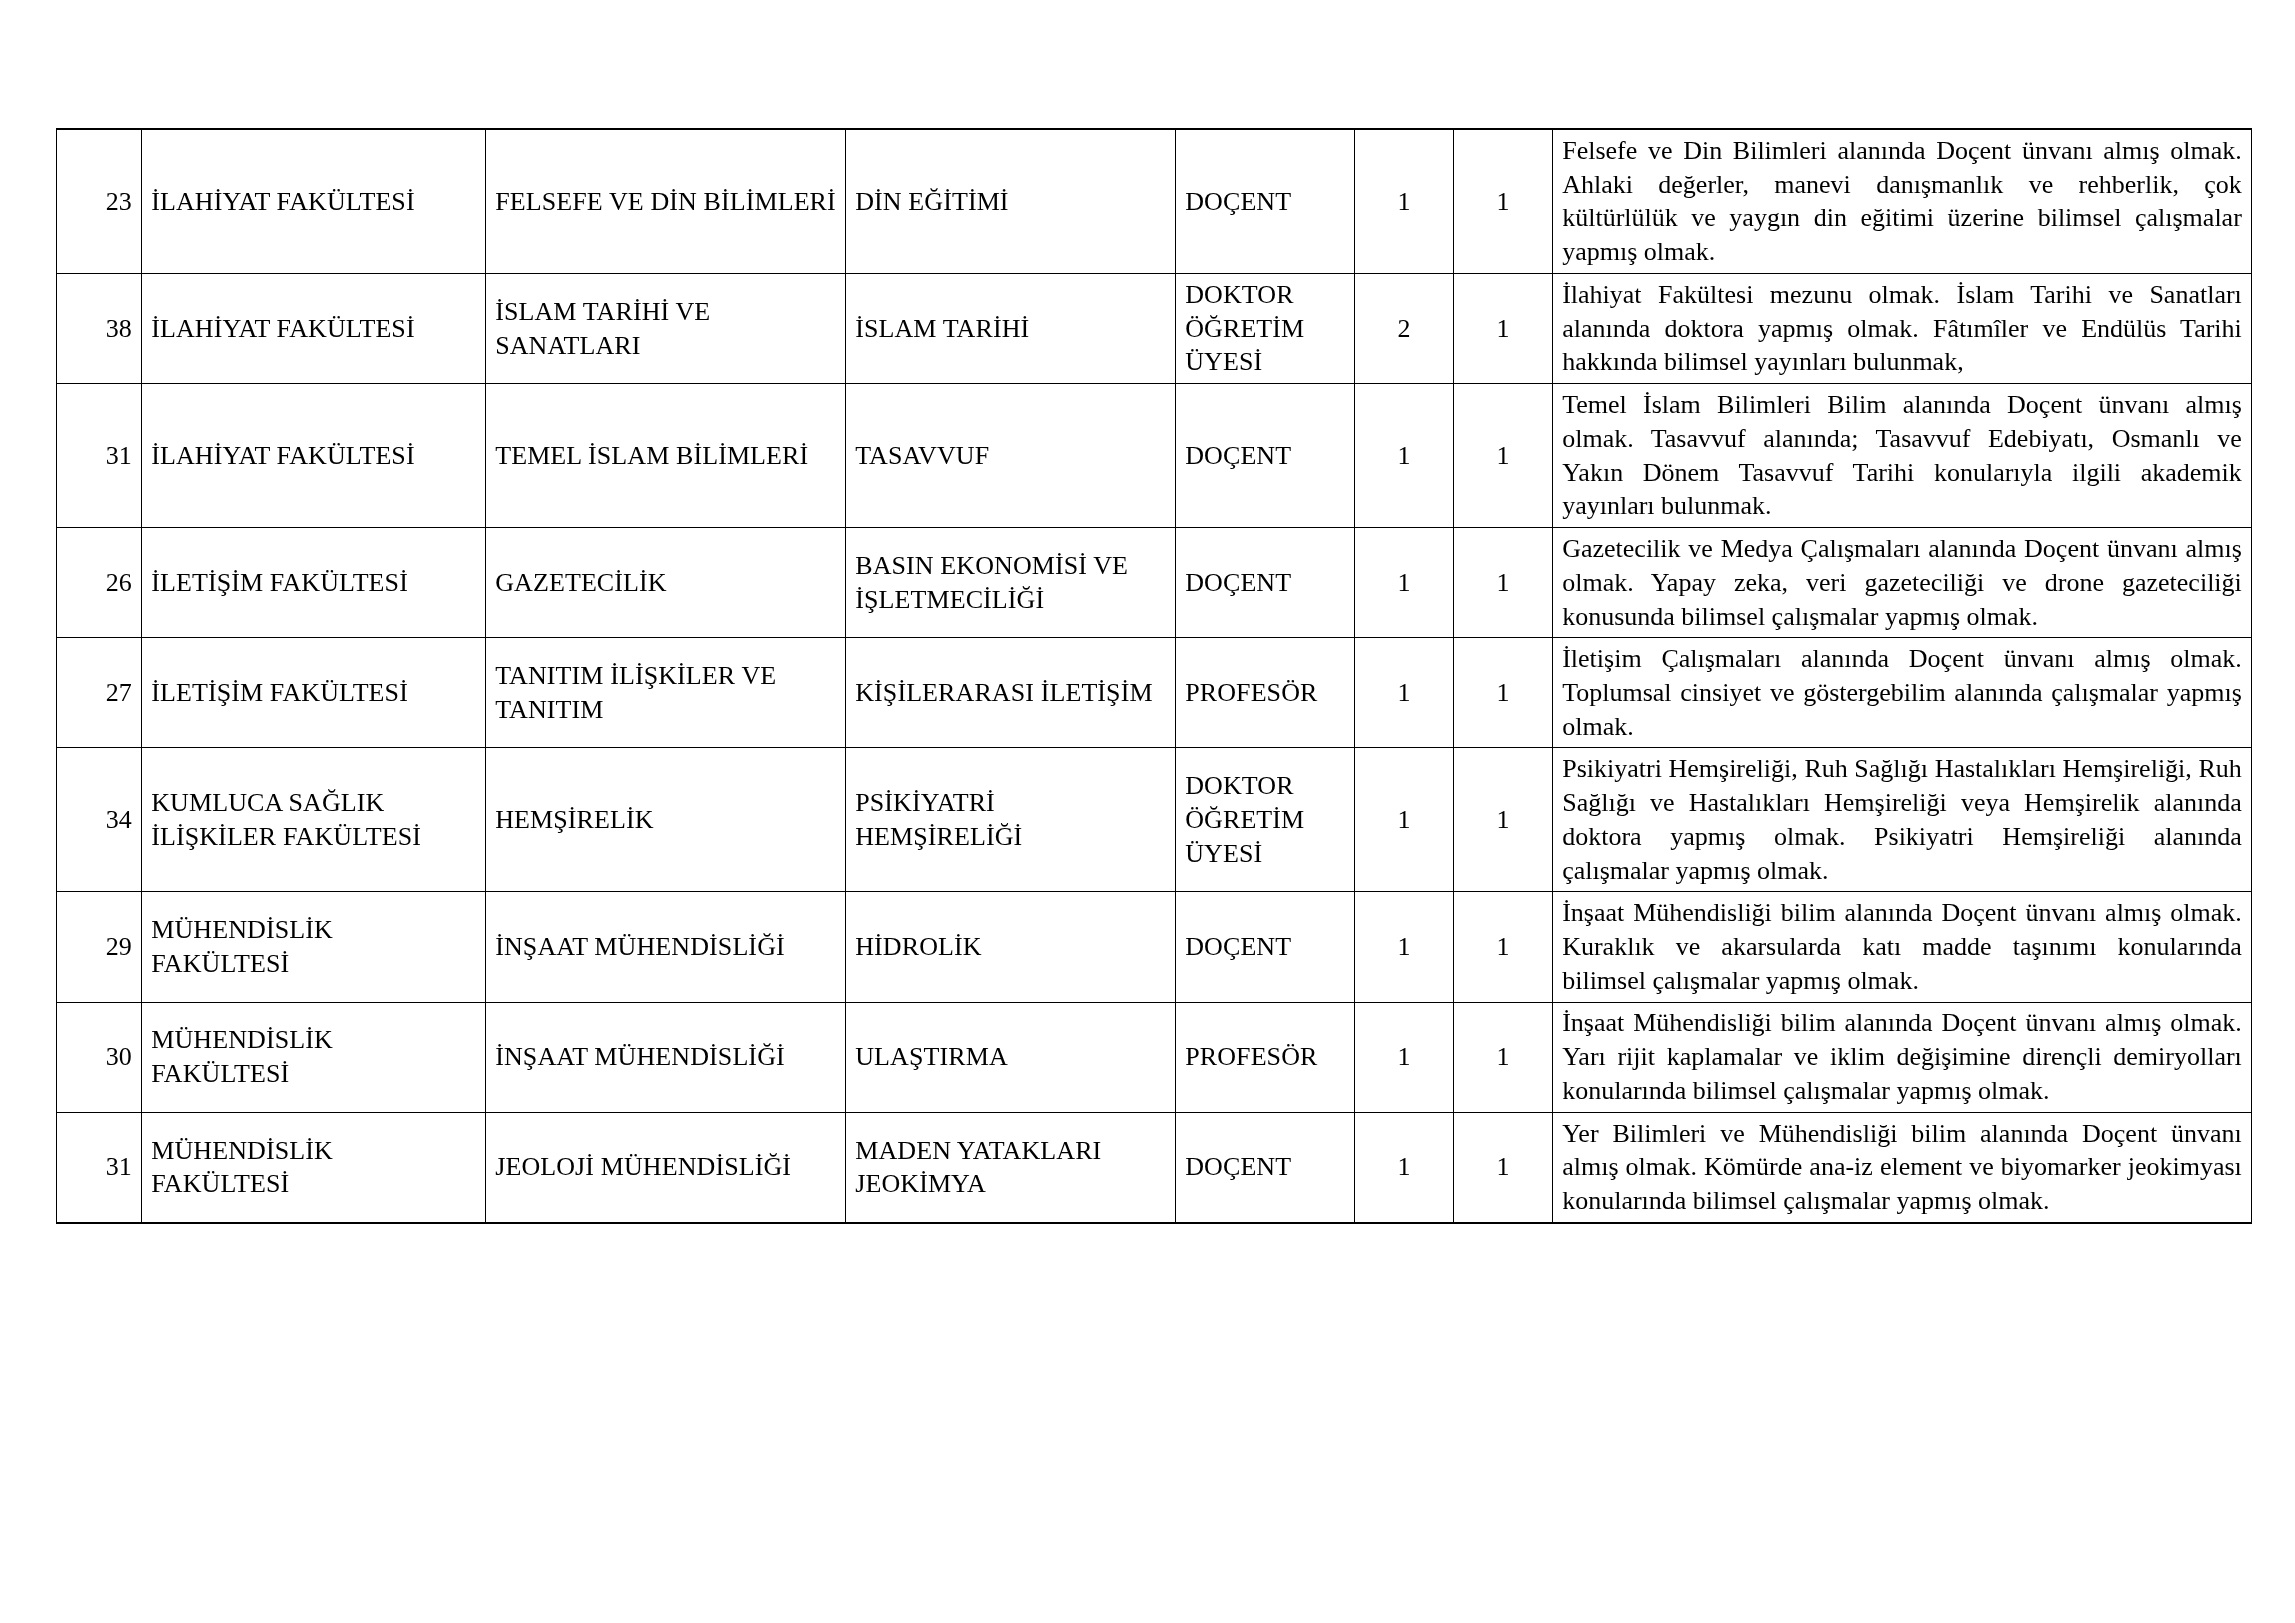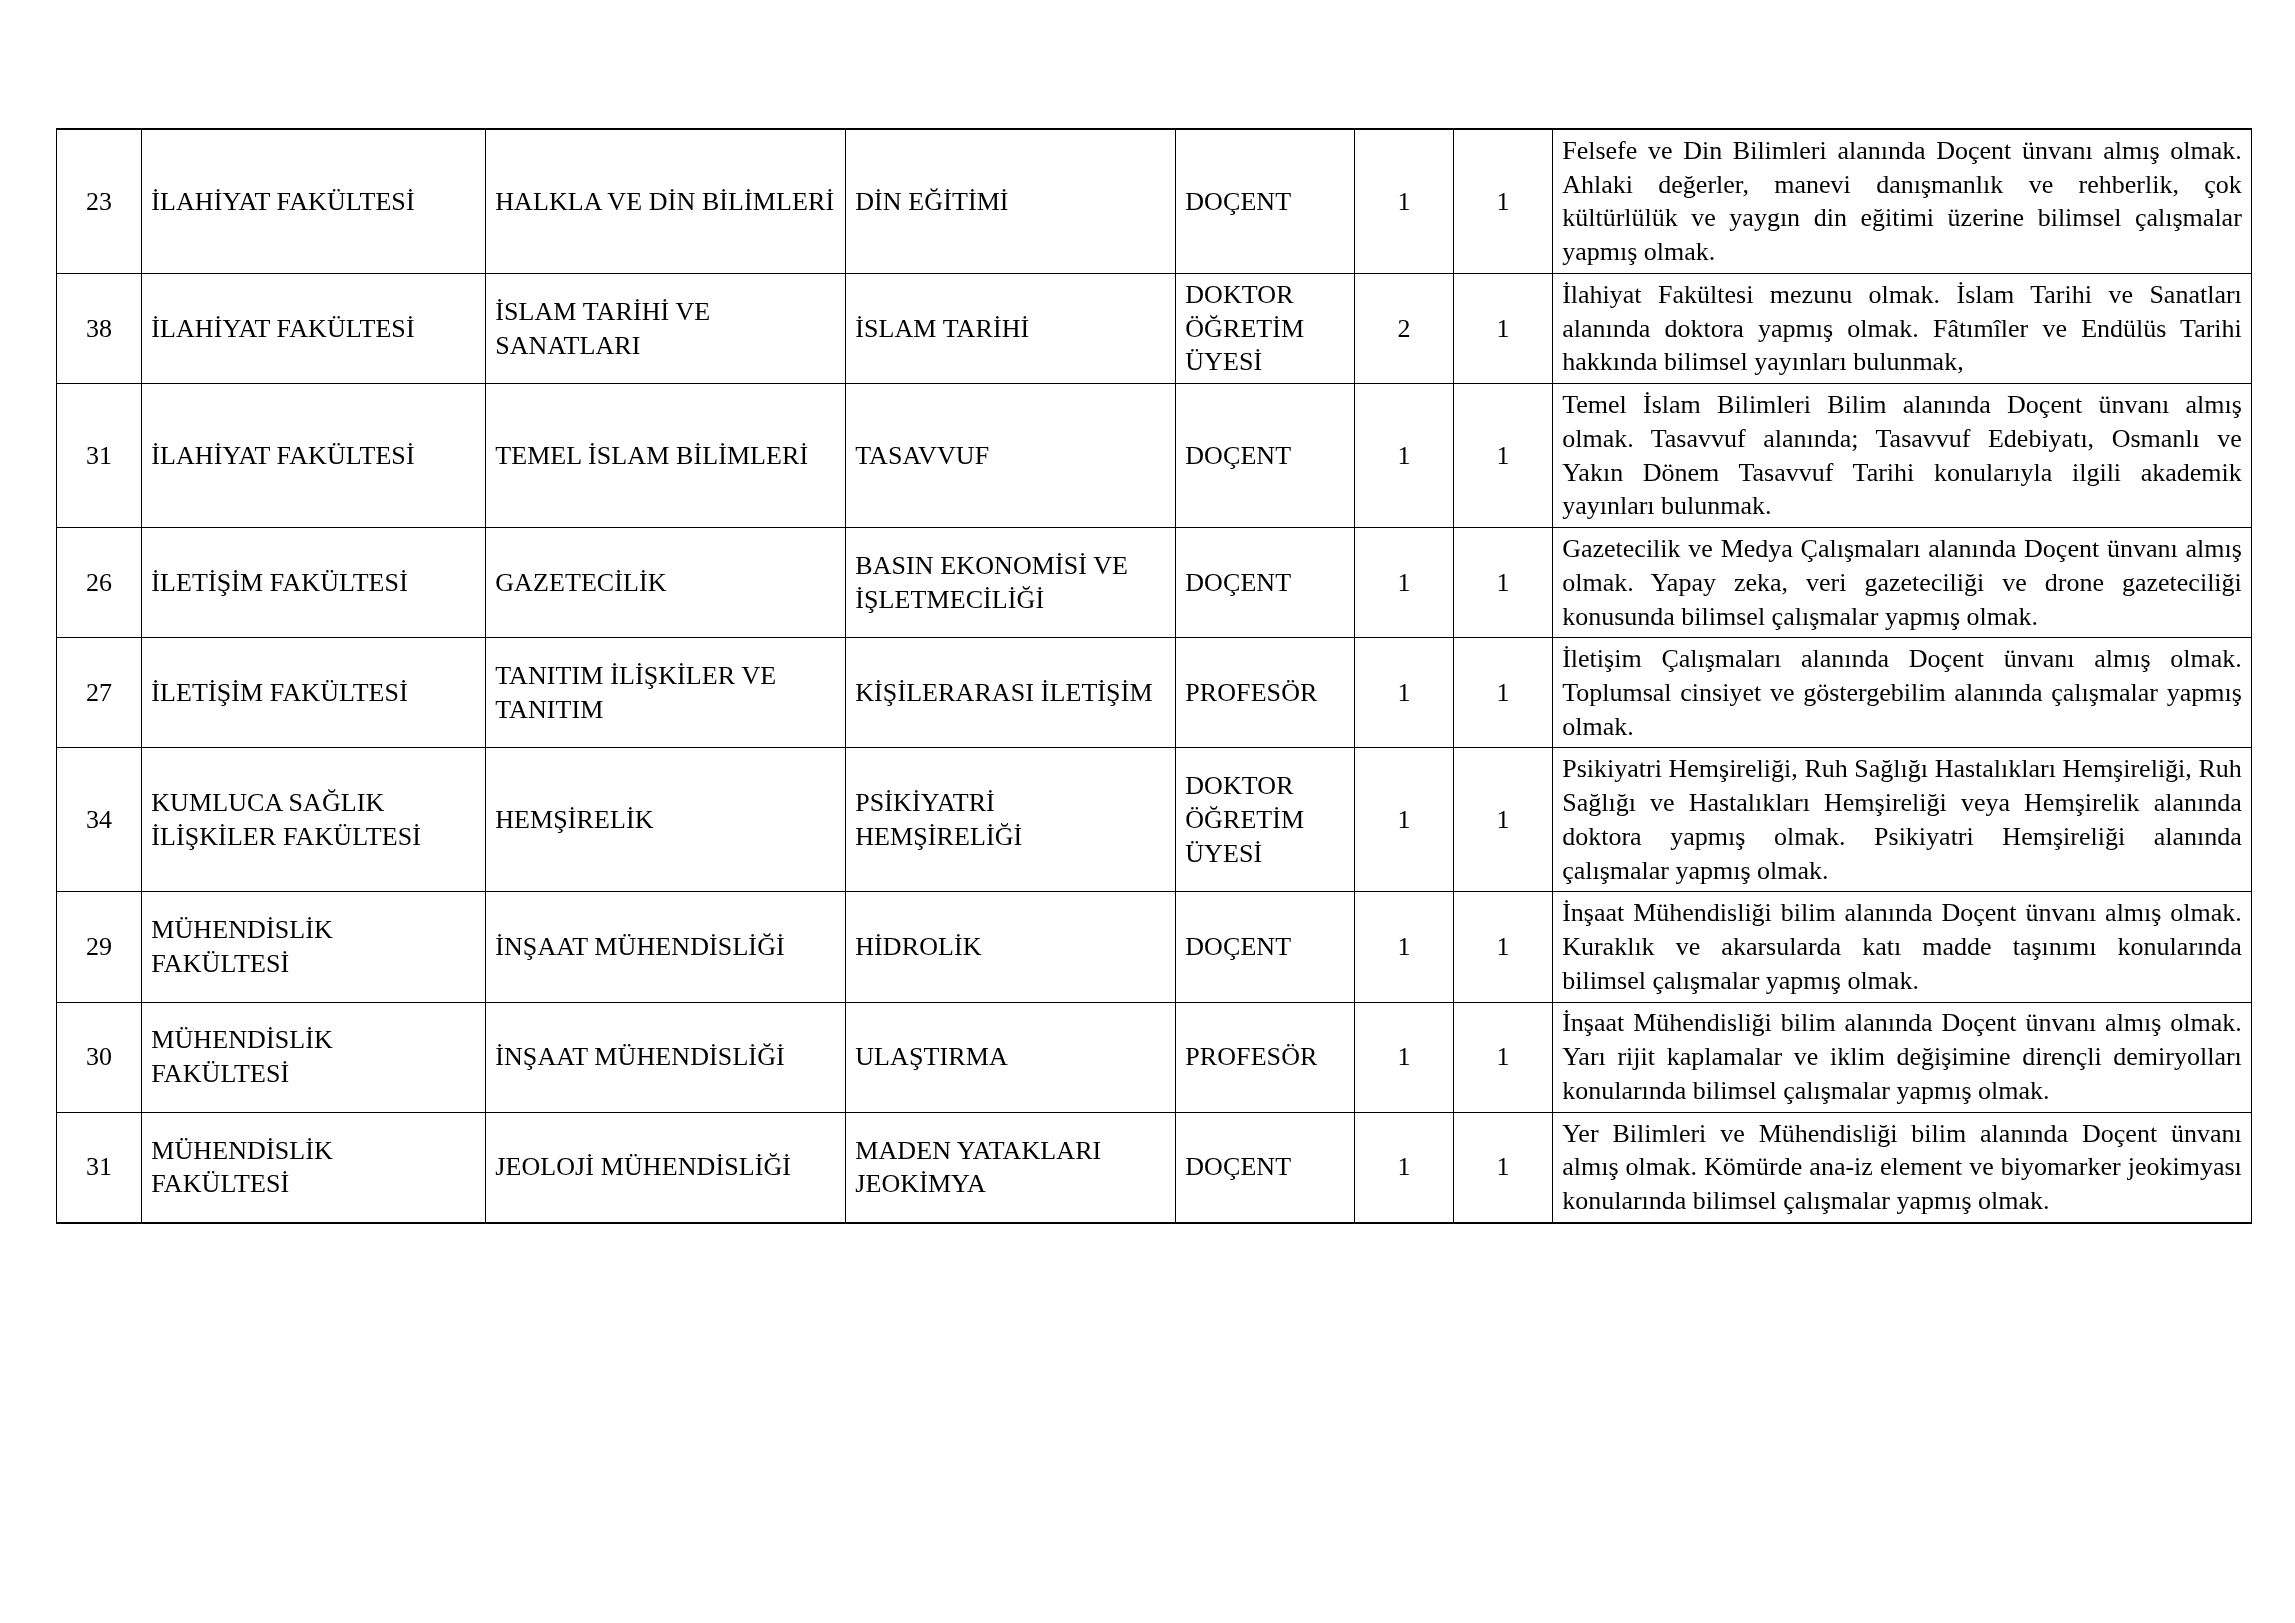--- a/index.html
+++ b/index.html
@@ -43,21 +43,21 @@
   col.c-no      { width: 85px; }
   col.c-fak     { width: 344px; }
   col.c-bolum   { width: 360px; }
   col.c-abd     { width: 330px; }
   col.c-unvan   { width: 179px; }
   col.c-adet    { width: 99px; }
   col.c-derece  { width: 99px; }
   col.c-acik    { width: 699px; }
 
   td.cell-no {
-    text-align: center;
+    text-align: right;
     font-size: 26px;
   }
   td.cell-faculty,
   td.cell-department,
   td.cell-field,
   td.cell-title {
     text-align: left;
     letter-spacing: 0.1px;
   }
   td.cell-count,
@@ -86,21 +86,21 @@
       <col class="c-unvan">
       <col class="c-adet">
       <col class="c-derece">
       <col class="c-acik">
     </colgroup>
     <tbody>
 
       <tr>
         <td class="cell-no">23</td>
         <td class="cell-faculty">İLAHİYAT FAKÜLTESİ</td>
-        <td class="cell-department">HALKLA VE DİN BİLİMLERİ</td>
+        <td class="cell-department">FELSEFE VE DİN BİLİMLERİ</td>
         <td class="cell-field">DİN EĞİTİMİ</td>
         <td class="cell-title">DOÇENT</td>
         <td class="cell-count">1</td>
         <td class="cell-degree">1</td>
         <td class="cell-desc">Felsefe ve Din Bilimleri alanında Doçent ünvanı almış olmak. Ahlaki değerler, manevi danışmanlık ve rehberlik, çok kültürlülük ve yaygın din eğitimi üzerine bilimsel çalışmalar yapmış olmak.</td>
       </tr>
 
       <tr>
         <td class="cell-no">38</td>
         <td class="cell-faculty">İLAHİYAT FAKÜLTESİ</td>

